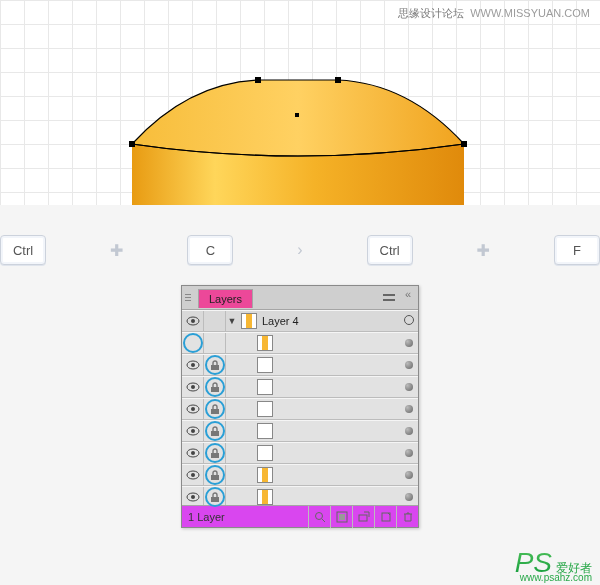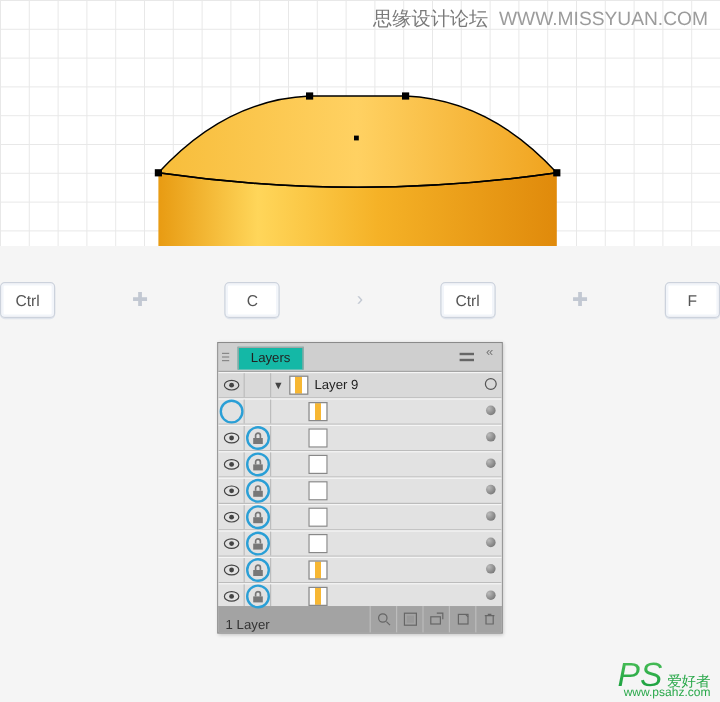--- a/index.html
+++ b/index.html
@@ -2,51 +2,51 @@
 <html><head>
 <meta charset="utf-8">
 <style>
 *{box-sizing:border-box;margin:0;padding:0;font-family:"Microsoft YaHei",Arial,sans-serif}
 body{width:600px;height:585px;background:#f5f5f5;position:relative;overflow:hidden}
 .canvas-area{width:100%;height:205px;background:#fff;position:relative;overflow:hidden}
 .grid{position:absolute;inset:0;background-image:linear-gradient(#e8e8e8 1px,transparent 1px),linear-gradient(90deg,#e8e8e8 1px,transparent 1px);background-size:24px 24px}
 .shape{position:absolute;left:128px;top:78px;width:340px;height:150px}
 .shape svg{width:100%;height:100%}
 .anchor{position:absolute;width:6px;height:6px;background:#000}
-.watermark-top{position:absolute;top:6px;right:10px;font-size:16px;color:#9c9c9c}
+.watermark-top{position:absolute;top:6px;right:10px;font-size:11px;color:#9c9c9c}
 .watermark-top .cn{color:#7a7a7a}
 .shortcuts{display:flex;align-items:center;justify-content:space-between;gap:8px;padding:30px 0 20px}
 .keycap{min-width:46px;height:30px;padding:0 10px;background:#fff;border:1px solid #ccd2dc;border-radius:4px;box-shadow:0 1px 0 #dfe4ec,inset 0 0 0 2px #f2f5fa;display:flex;align-items:center;justify-content:center;font-size:13px;color:#555}
 .keyconn{color:#c2c8d2;font-size:16px}
 .panel-wrap{display:flex;justify-content:center}
 .layers-panel{width:238px;background:#d6d6d6;border:1px solid #8a8a8a;box-shadow:1px 1px 3px rgba(0,0,0,.2);font-size:11px;color:#222}
 .panel-tabs{display:flex;align-items:center;background:#cfcfcf;border-bottom:1px solid #a5a5a5;height:24px}
 .panel-tabs .drag{width:12px;display:flex;flex-direction:column;gap:2px;padding-left:3px}
 .panel-tabs .drag span{height:1px;background:#888;width:6px}
-.panel-tab{background:#14b8a6;border:1px solid #a5a5a5;border-bottom:none;padding:3px 10px;margin-top:2px;margin-left:4px}
+.panel-tab{background:#ec4899;border:1px solid #a5a5a5;border-bottom:none;padding:3px 10px;margin-top:2px;margin-left:4px}
 .panel-menu{margin-left:auto;margin-right:4px;width:16px;height:12px;position:relative}
 .panel-menu::before,.panel-menu::after{content:"";position:absolute;left:2px;right:2px;height:2px;background:#666}
 .panel-menu::before{top:2px}
 .panel-menu::after{top:7px}
 .close-tab{width:14px;text-align:center;color:#777;font-size:11px;align-self:flex-start;margin-top:2px;margin-right:3px}
 .layer-rows{background:#e8e8e8;max-height:195px;overflow:hidden}
 .layer-row{display:flex;align-items:center;height:22px;border-bottom:1px solid #bcbcbc;border-top:1px solid #f5f5f5;background:#e2e2e2}
 .layer-row.row-top{background:#d9d9d9}
 .vis-col{width:22px;height:100%;border-right:1px solid #bcbcbc;display:flex;align-items:center;justify-content:center;color:#444}
 .lock-col{width:22px;height:100%;border-right:1px solid #bcbcbc;display:flex;align-items:center;justify-content:center;color:#666}
 .indent{width:16px}
 .disclosure{width:12px;text-align:center;color:#444;font-size:9px}
 .thumb{width:16px;height:16px;border:1px solid #888;margin:0 3px;background:#fff}
 .thumb.orange{background:linear-gradient(90deg,#fff 30%,#f7b733 30%,#f7b733 70%,#fff 70%)}
 .layer-label{flex:1;padding-left:2px}
 .target-col{width:18px;text-align:center;color:#777}
 .target-dot{width:8px;height:8px;border-radius:50%;background:radial-gradient(circle at 30% 30%,#bbb,#666);display:inline-block}
 .target-ring{width:10px;height:10px;border:1px solid #555;border-radius:50%;display:inline-block}
 .highlight-ring{position:absolute;border:2px solid #2a9fd6;border-radius:50%;width:20px;height:20px;pointer-events:none}
-.panel-footer{display:flex;align-items:flex-end;height:22px;background:#a3a3a3;border-top:1px solid #a5a5a5}
+.panel-footer{display:flex;align-items:center;height:22px;background:#d946ef;border-top:1px solid #a5a5a5}
 .footer-label{padding-left:6px;flex:0 0 auto;color:#333}
 .footer-spacer{flex:1}
 .footer-btn{width:22px;height:22px;display:flex;align-items:center;justify-content:center;border-left:1px solid #bcbcbc;color:#666}
 .panel-pos{position:relative}
 .watermark-br{position:absolute;right:8px;bottom:6px;display:flex;align-items:baseline;gap:4px}
 .watermark-br .ps{font-size:28px;font-weight:normal;font-style:italic;background:linear-gradient(#4fc15a,#0f9a3a);-webkit-background-clip:text;background-clip:text;color:transparent}
 .watermark-br .cn2{font-size:12px;color:#2aa84a;font-weight:normal}
 .watermark-br .url{position:absolute;right:0;bottom:-4px;font-size:10px;color:#2aa84a}
 .eye-ico{width:14px;height:10px}
 .lock-ico{width:10px;height:11px}
@@ -112,21 +112,21 @@
         <div class="layer-row row-top">
           <div class="vis-col">
             <svg class="eye-ico" viewBox="0 0 14 10">
               <ellipse cx="7" cy="5" rx="6" ry="4" fill="none" stroke="#444"></ellipse>
               <circle cx="7" cy="5" r="2" fill="#444"></circle>
             </svg>
           </div>
           <div class="lock-col"></div>
           <div class="disclosure">▼</div>
           <div class="thumb orange"></div>
-          <div class="layer-label">Layer 9</div>
+          <div class="layer-label">Layer 4</div>
           <div class="target-col"><span class="target-ring"></span></div>
         </div>
         <div class="layer-row">
           <div class="vis-col"></div>
           <div class="lock-col"></div>
           <div class="indent"></div>
           <div class="disclosure"></div>
           <div class="thumb orange"></div>
           <div class="layer-label"><path></path></div>
           <div class="target-col"><span class="target-dot"></span></div>

